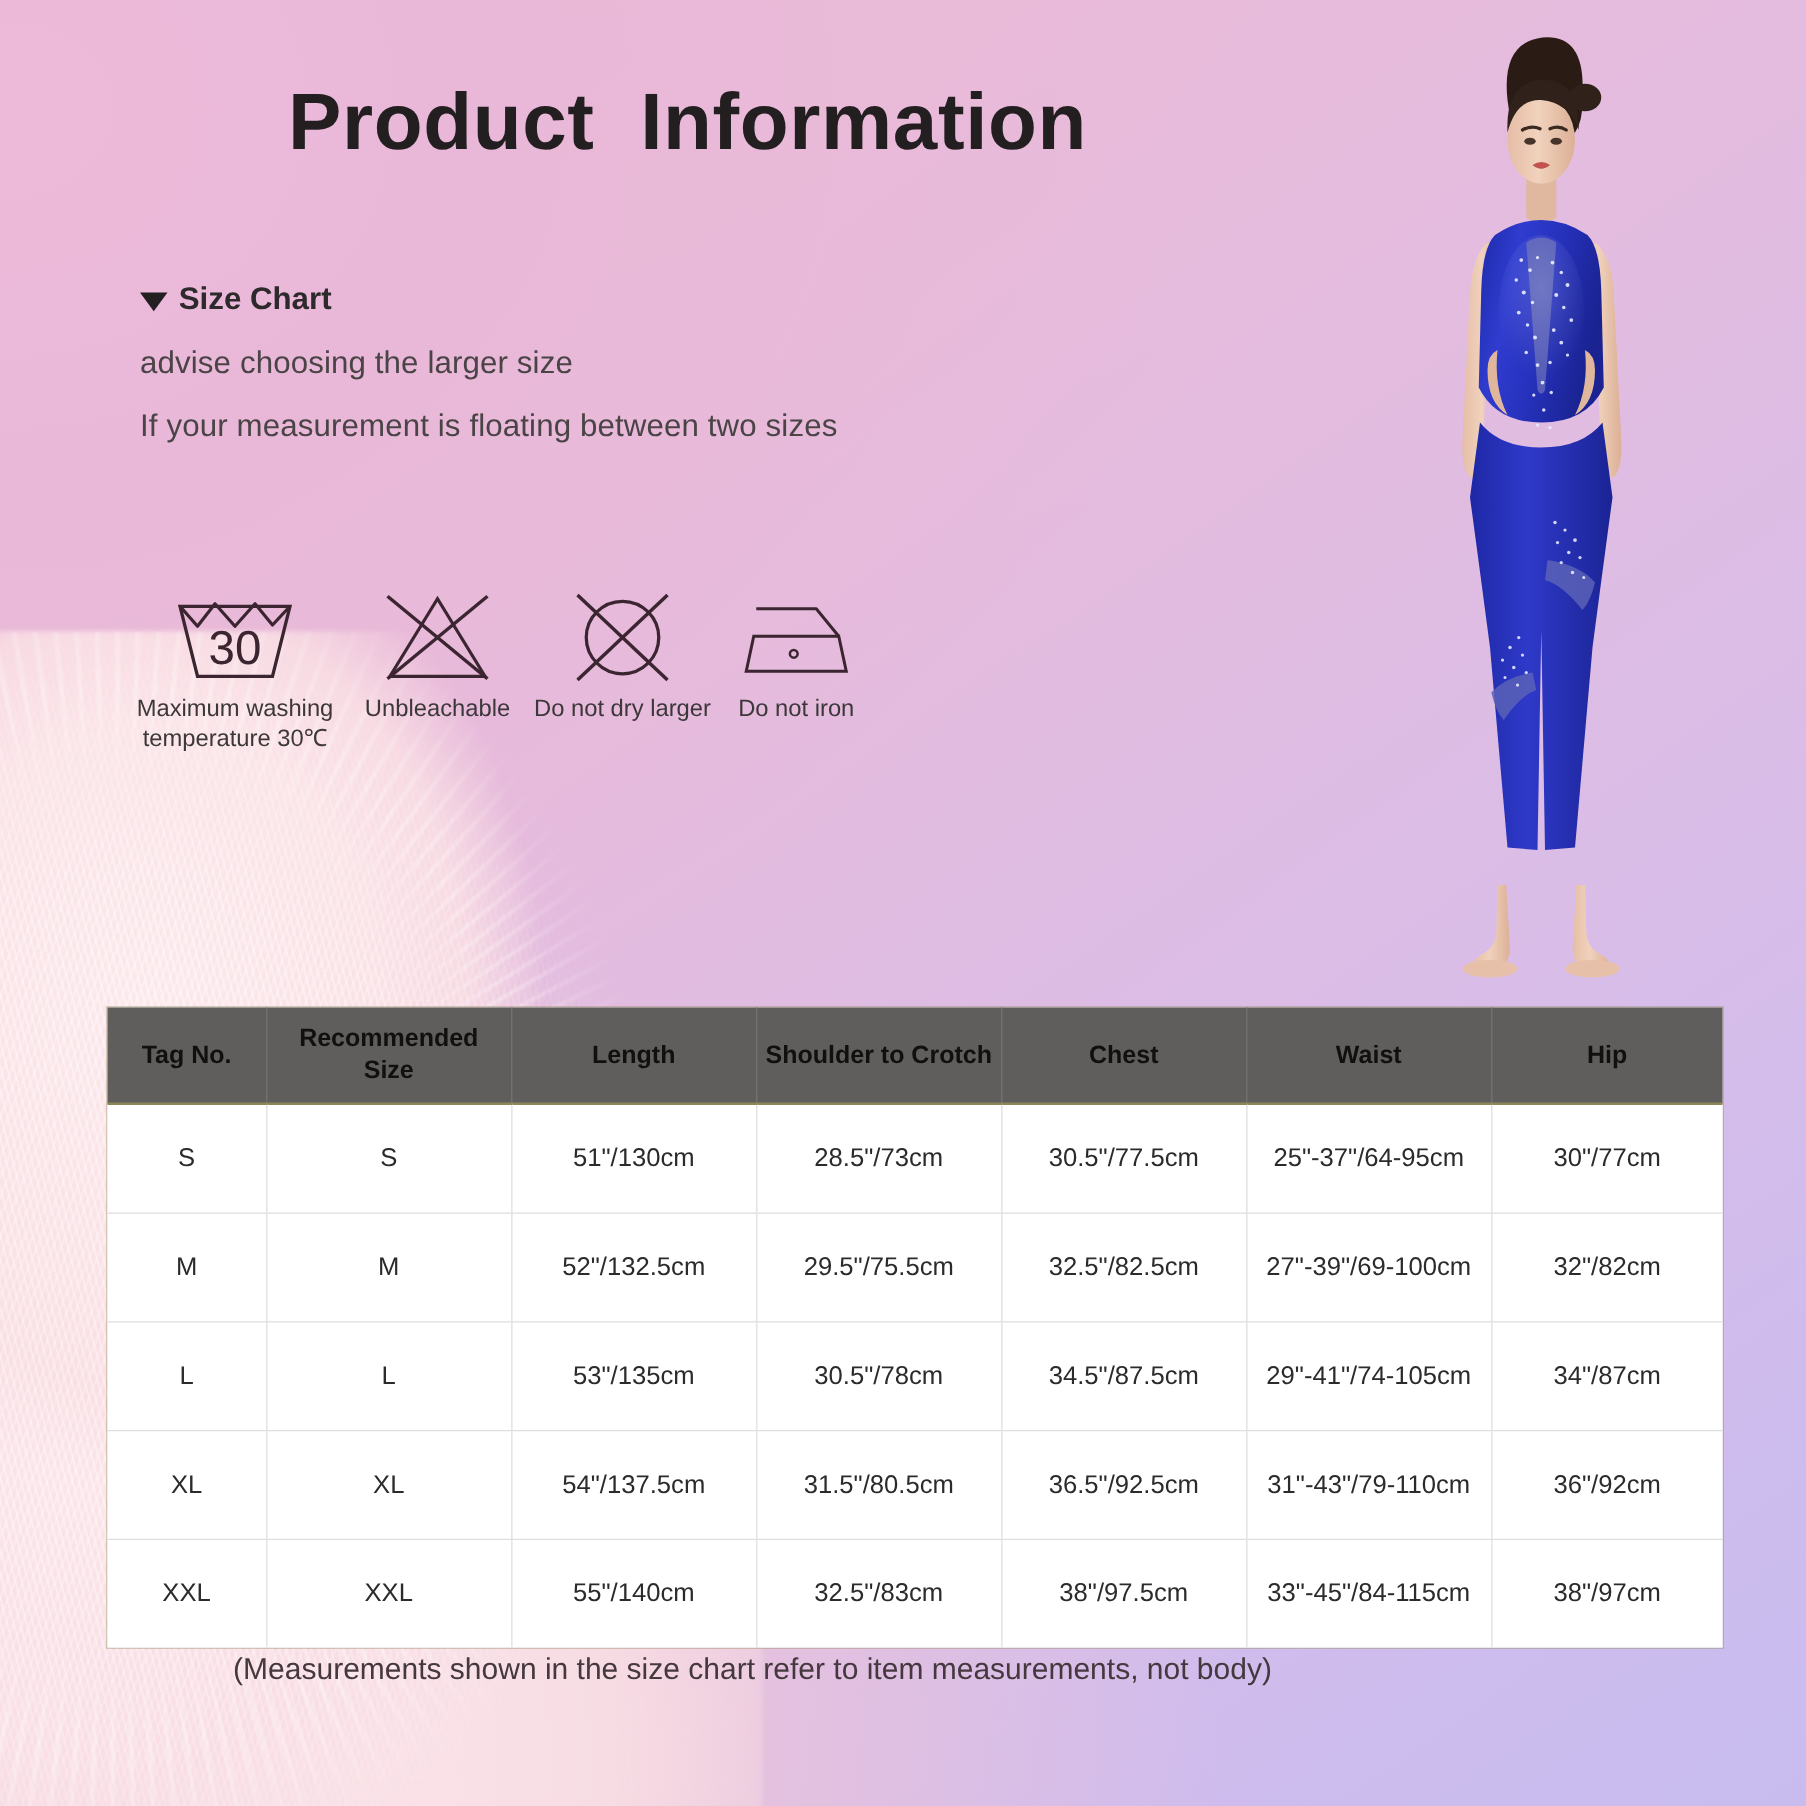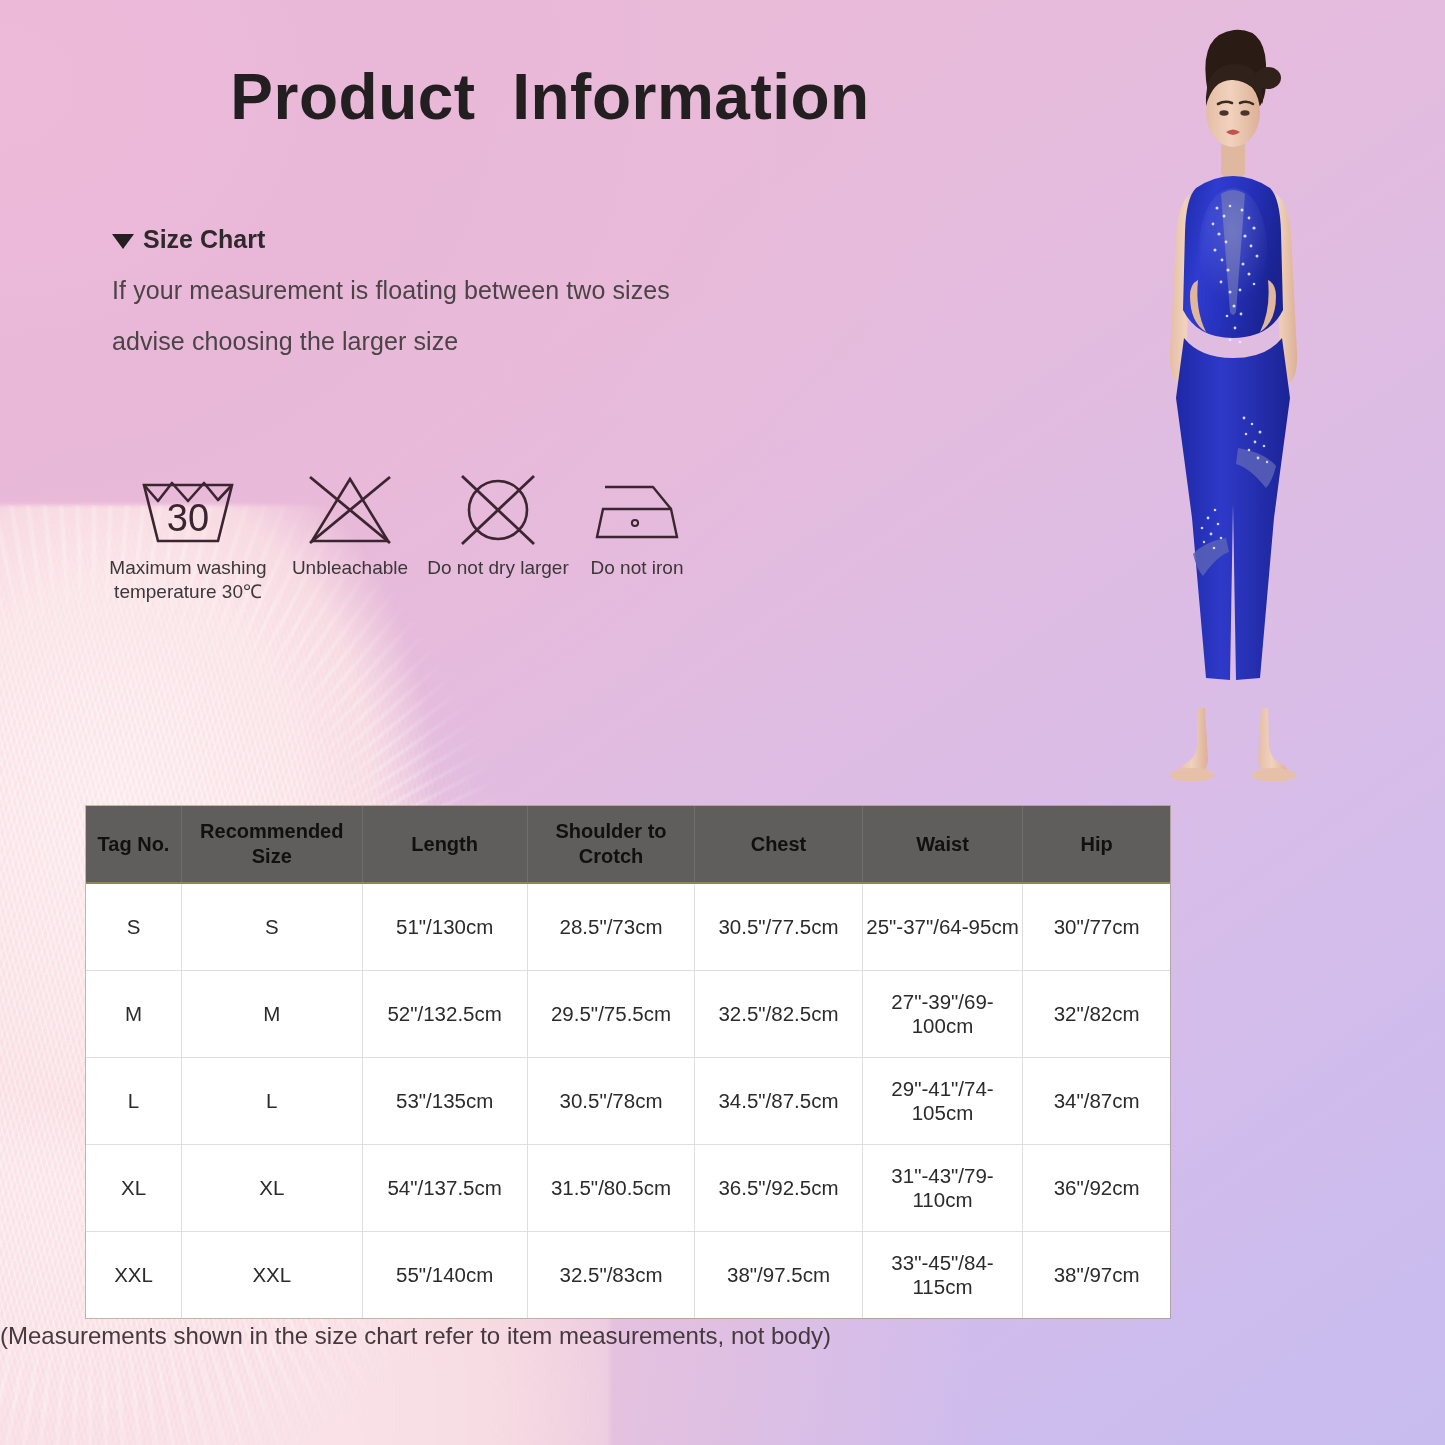--- a/index.html
+++ b/index.html
@@ -135,21 +135,21 @@
     width: 230px;
     height: 790px;
   }
   .model svg { display: block; }
 
   
   .size-table {
     position: absolute;
     left: 86px;
     top: 806px;
-    width: 1084px;
+    width: 1292px;
     border-collapse: collapse;
     background: #ffffff;
     box-shadow: 0 0 0 1px rgba(155,140,105,0.55);
   }
   .size-table th {
     background: #5f5e5c;
     color: #12100f;
     font-size: 20px;
     font-weight: 700;
     height: 68px;
@@ -179,20 +179,21 @@
   .col-chest  { width: 196px; }
   .col-waist  { width: 196px; }
   .col-hip    { width: 185px; }
 
   
   .footer-note {
     position: absolute;
     left: 0;
     top: 1322px;
     width: 1204px;
+    text-align: center;
     font-size: 24px;
     color: #45383f;
   }
 </style>
 </head>
 <body>
 
 <div id="page">
 
   <div class="fur">
@@ -201,22 +202,22 @@
     <div class="fur-fringe"></div>
   </div>
 
   <div class="page-title">Product  Information</div>
 
   <div class="sizechart-block">
     <div class="sizechart-head">
       <span class="tri-down"></span>
       <span>Size Chart</span>
     </div>
+    <div class="note-line">advise choosing the larger size</div>
     <div class="note-line">If your measurement is floating between two sizes</div>
-    <div class="note-line">advise choosing the larger size</div>
   </div>
 
   <div class="care-row">
 
     <div class="care-item wash">
       <div class="care-glyph">
         <svg width="108" height="74" viewBox="0 0 108 74">
           <path d="M10 12 L98 12 L84 68 L24 68 Z" fill="none" stroke="#3b2530" stroke-width="2.6"></path>
           <path d="M10 12 L24 28 L38 10 L54 28 L70 10 L84 27 L98 12" fill="none" stroke="#3b2530" stroke-width="2.6" stroke-linejoin="round"></path>
           <text x="54" y="58" font-family="'Liberation Sans', sans-serif" font-size="38" font-weight="400" fill="#3b2530" text-anchor="middle">30</text>

